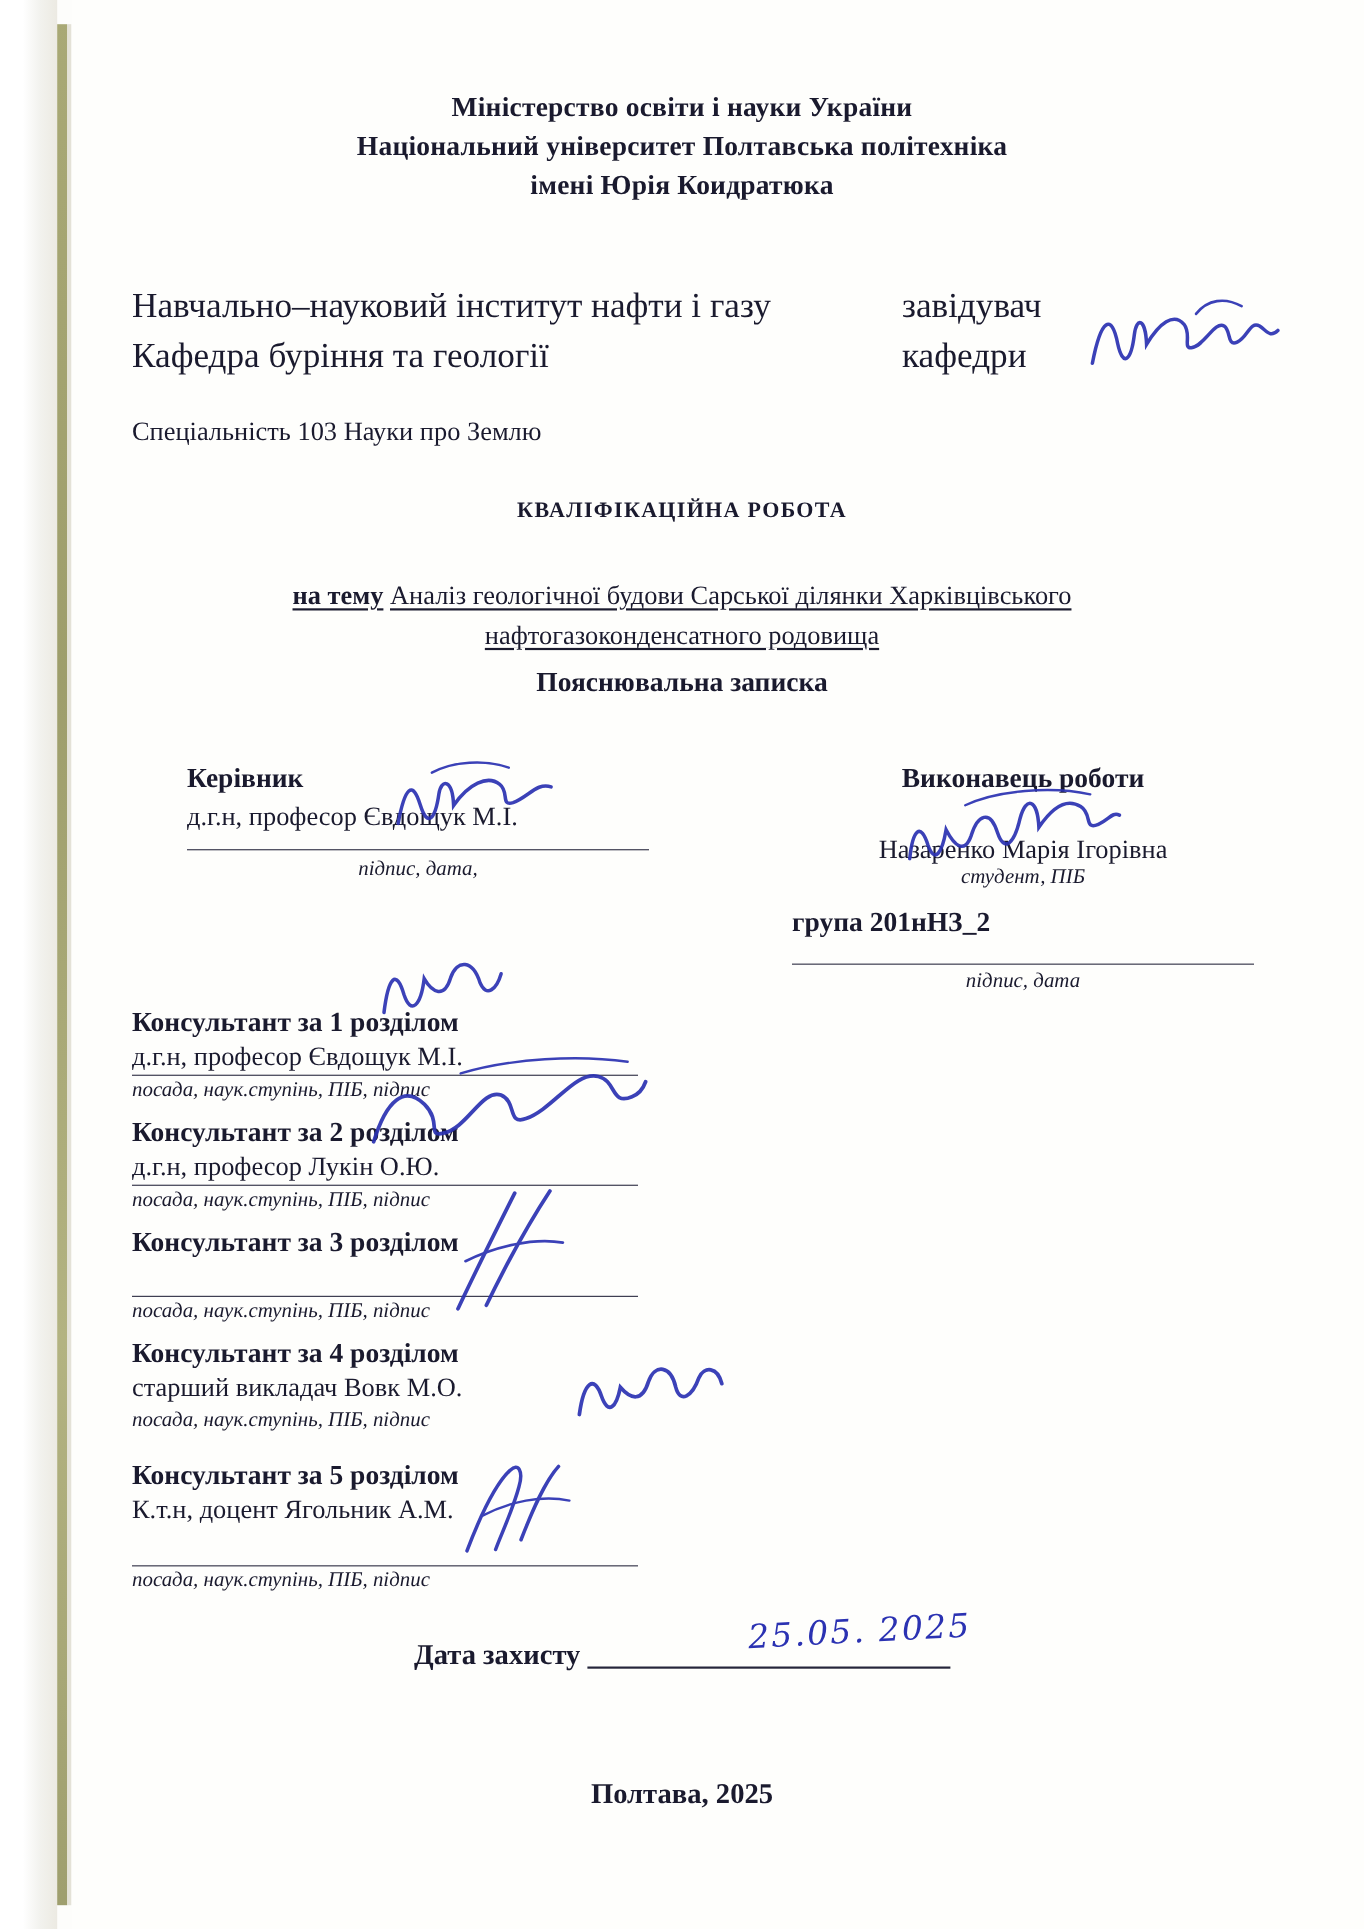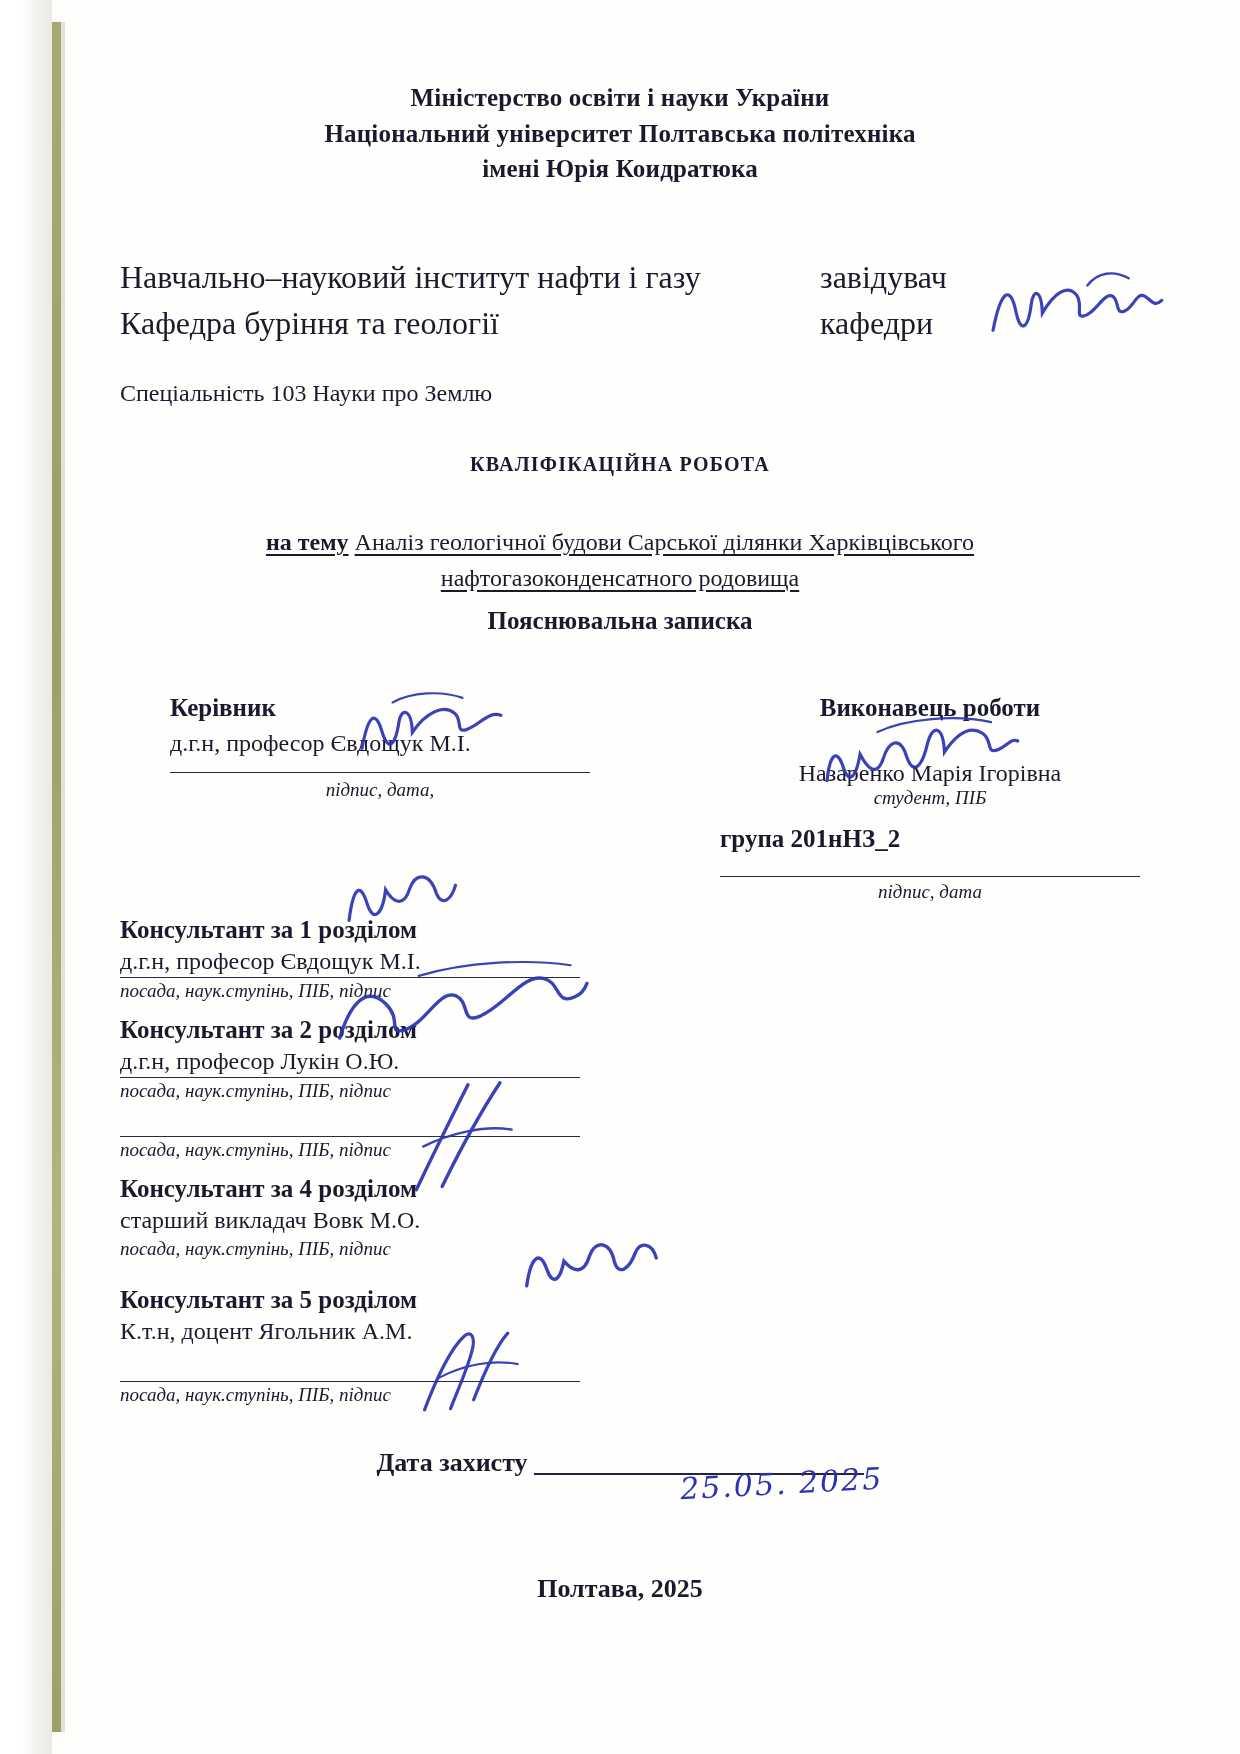--- a/index.html
+++ b/index.html
@@ -267,20 +267,21 @@
       </div>
 
       <div class="cons-block">
         <div class="cons-title">Консультант за 2 розділом</div>
         <div class="cons-person">д.г.н, професор Лукін О.Ю.</div>
         <div class="cons-rule"></div>
         <div class="cons-caption">посада, наук.ступінь, ПІБ, підпис</div>
       </div>
 
       <div class="cons-block">
+        <div class="cons-title">Консультант за 3 розділом</div>
         <div class="cons-rule" style="margin-top:34px;"></div>
         <div class="cons-caption">посада, наук.ступінь, ПІБ, підпис</div>
       </div>
 
       <div class="cons-block">
         <div class="cons-title">Консультант за 4 розділом</div>
         <div class="cons-person">старший викладач Вовк М.О.</div>
         <div class="cons-caption" style="margin-top:4px;">посада, наук.ступінь, ПІБ, підпис</div>
       </div>
 

